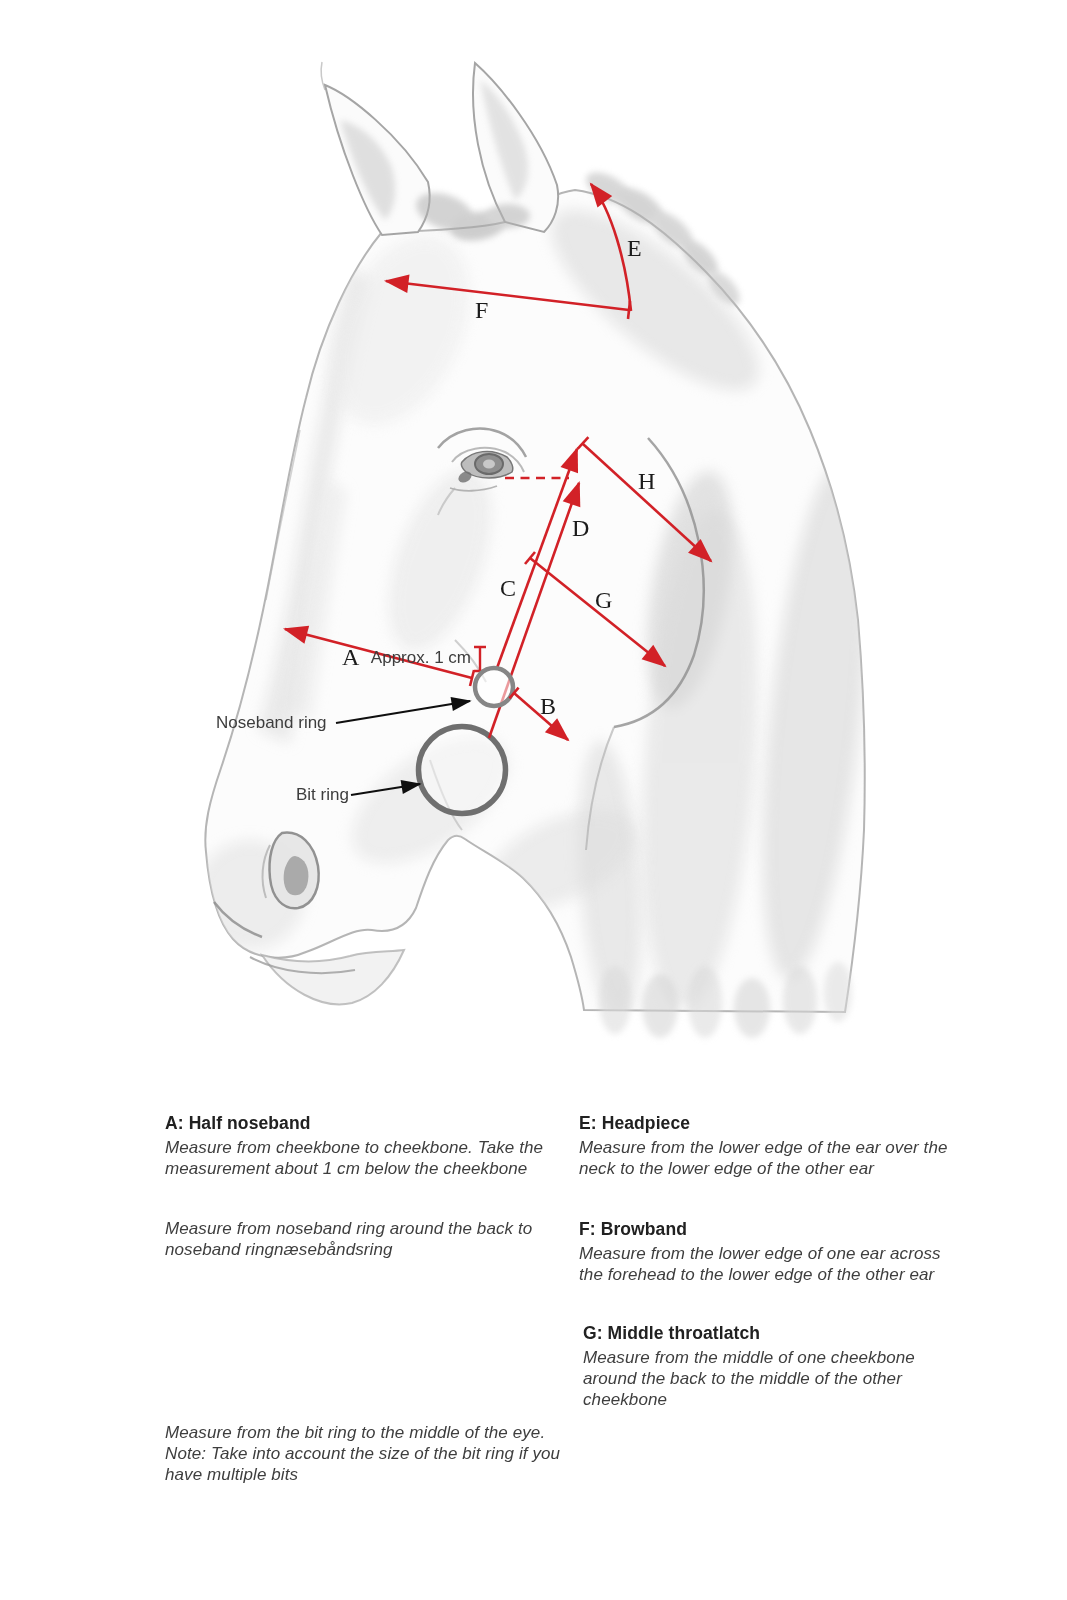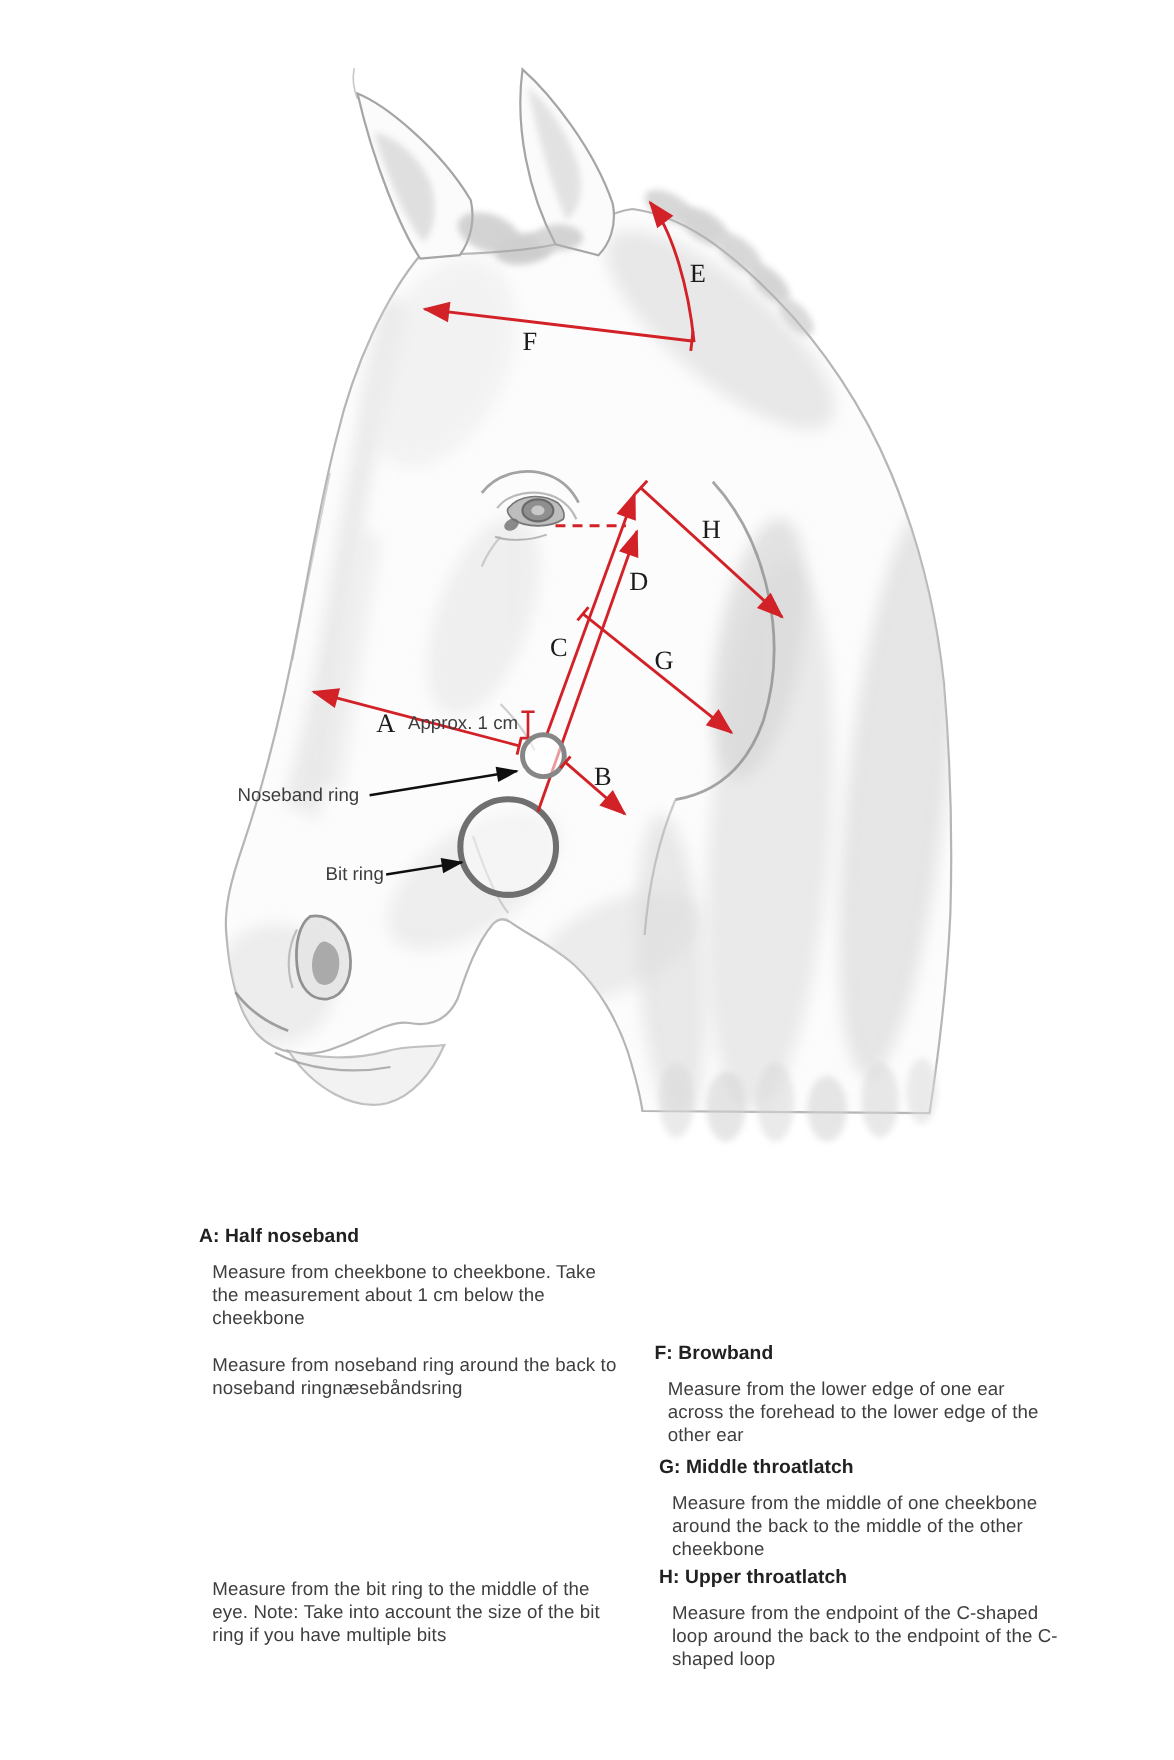--- a/index.html
+++ b/index.html
@@ -5,25 +5,25 @@
   html,body{margin:0;padding:0;background:#ffffff;}
   .page{position:relative;width:1067px;height:1600px;background:#ffffff;overflow:hidden;
         font-family:"Liberation Sans","DejaVu Sans",sans-serif;}
   .diagram-svg{position:absolute;left:0;top:0;}
 
   
   text.marker{font-family:"Liberation Serif","DejaVu Serif",serif;font-size:24px;fill:#1b1b1b;}
   text.ann{font-family:"Liberation Sans","DejaVu Sans",sans-serif;font-size:17px;fill:#3d3d3d;}
 
   
-  .legend{position:absolute;left:16px;top:1112px;width:932px;height:420px;}
+  .legend{position:absolute;left:0;top:1112px;width:932px;height:420px;}
   .legend-block{position:absolute;}
   .legend-block h3{margin:0 0 3px 0;font-size:17.5px;line-height:22px;font-weight:700;color:#212121;
                    letter-spacing:0.1px;}
-  .legend-block p{margin:12px;font-size:17px;line-height:21px;color:#3e3e3e;letter-spacing:0.1px;}
+  .legend-block p{margin:0;font-size:17px;line-height:21px;color:#3e3e3e;letter-spacing:0.1px;font-style:italic;}
   .col-left{left:165px;width:400px;}
   .col-right{left:579px;width:382px;}
   .row-0{top:0px;}
   .row-1{top:106px;}
   .row-2{top:210px;}
   .row-3{top:310px;}
   .indent{left:583px;}
 </style>
 </head>
 <body>
@@ -203,26 +203,26 @@
       <h3>A: Half noseband</h3>
       <p>Measure from cheekbone to cheekbone. Take the measurement about 1 cm below the cheekbone</p>
     </div>
     <div class="legend-block col-left row-1">
       <p>Measure from noseband ring around the back to noseband ringnæsebåndsring</p>
     </div>
     <div class="legend-block col-left row-3">
       <p>Measure from the bit ring to the middle of the eye. Note: Take into account the size of the bit ring if you have multiple bits</p>
     </div>
 
+    <div class="legend-block col-right row-0">
+      <h3>E: Headpiece</h3>
+      <p>Measure from the lower edge of the ear over the neck to the lower edge of the other ear</p>
+    </div>
     <div class="legend-block col-right row-1">
       <h3>F: Browband</h3>
       <p>Measure from the lower edge of one ear across the forehead to the lower edge of the other ear</p>
     </div>
     <div class="legend-block col-right row-2 indent">
       <h3>G: Middle throatlatch</h3>
       <p>Measure from the middle of one cheekbone around the back to the middle of the other cheekbone</p>
     </div>
-    <div class="legend-block col-right row-3 indent">
-      <h3>H: Upper throatlatch</h3>
-      <p>Measure from the endpoint of the C-shaped loop around the back to the endpoint of the C-shaped loop</p>
-    </div>
   </section>
 </div>
 
 </body></html>

